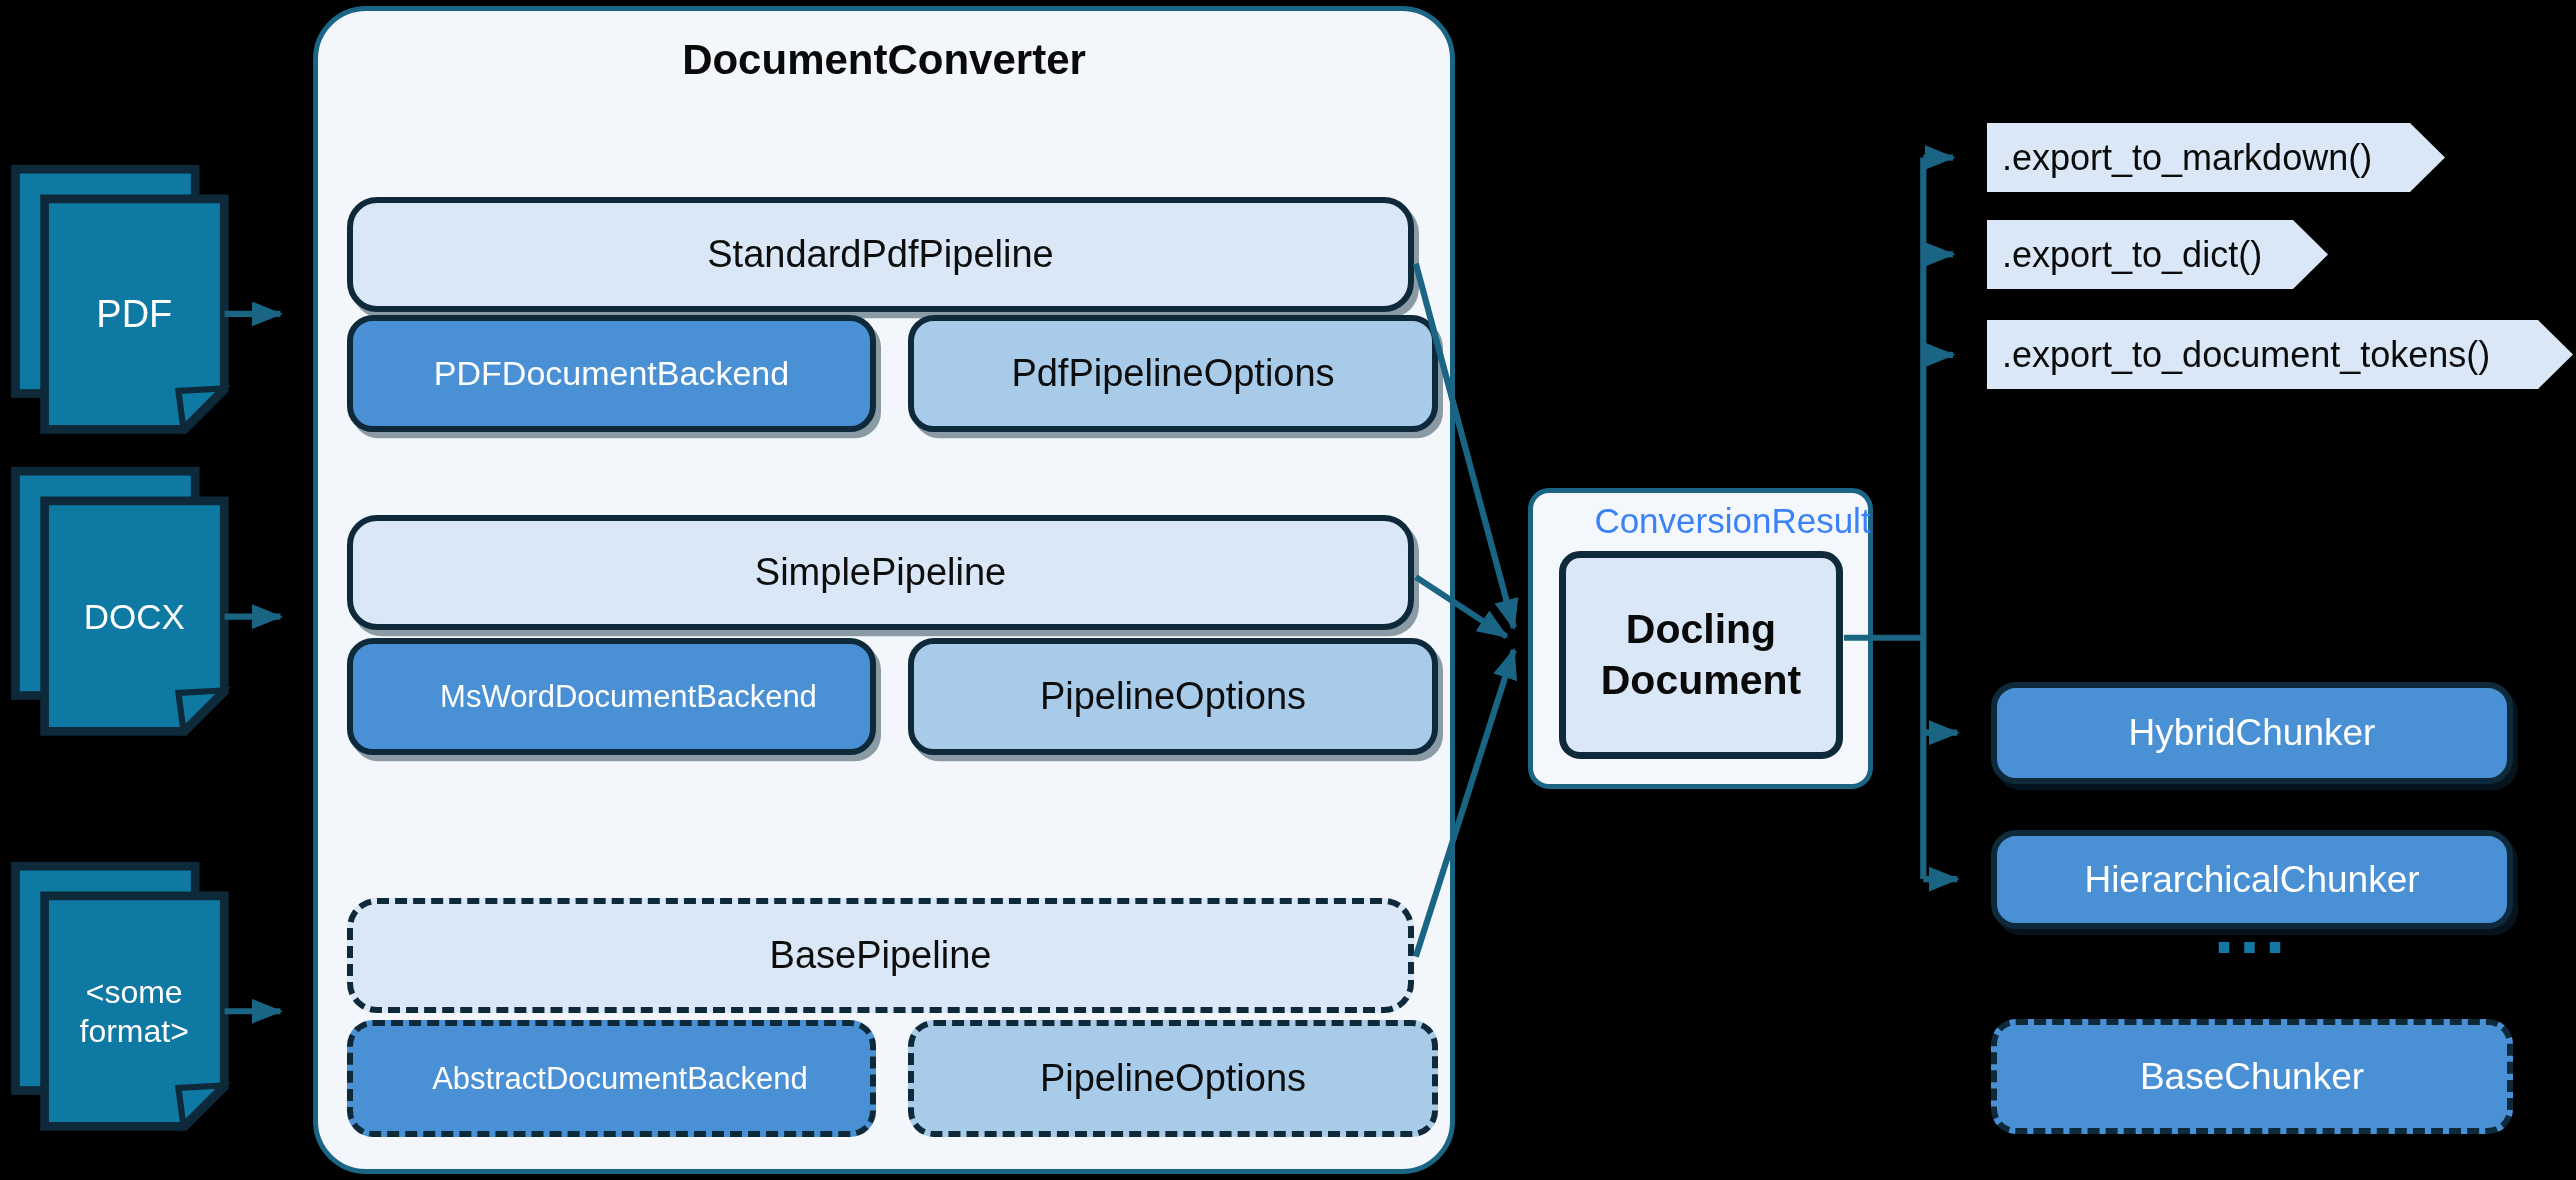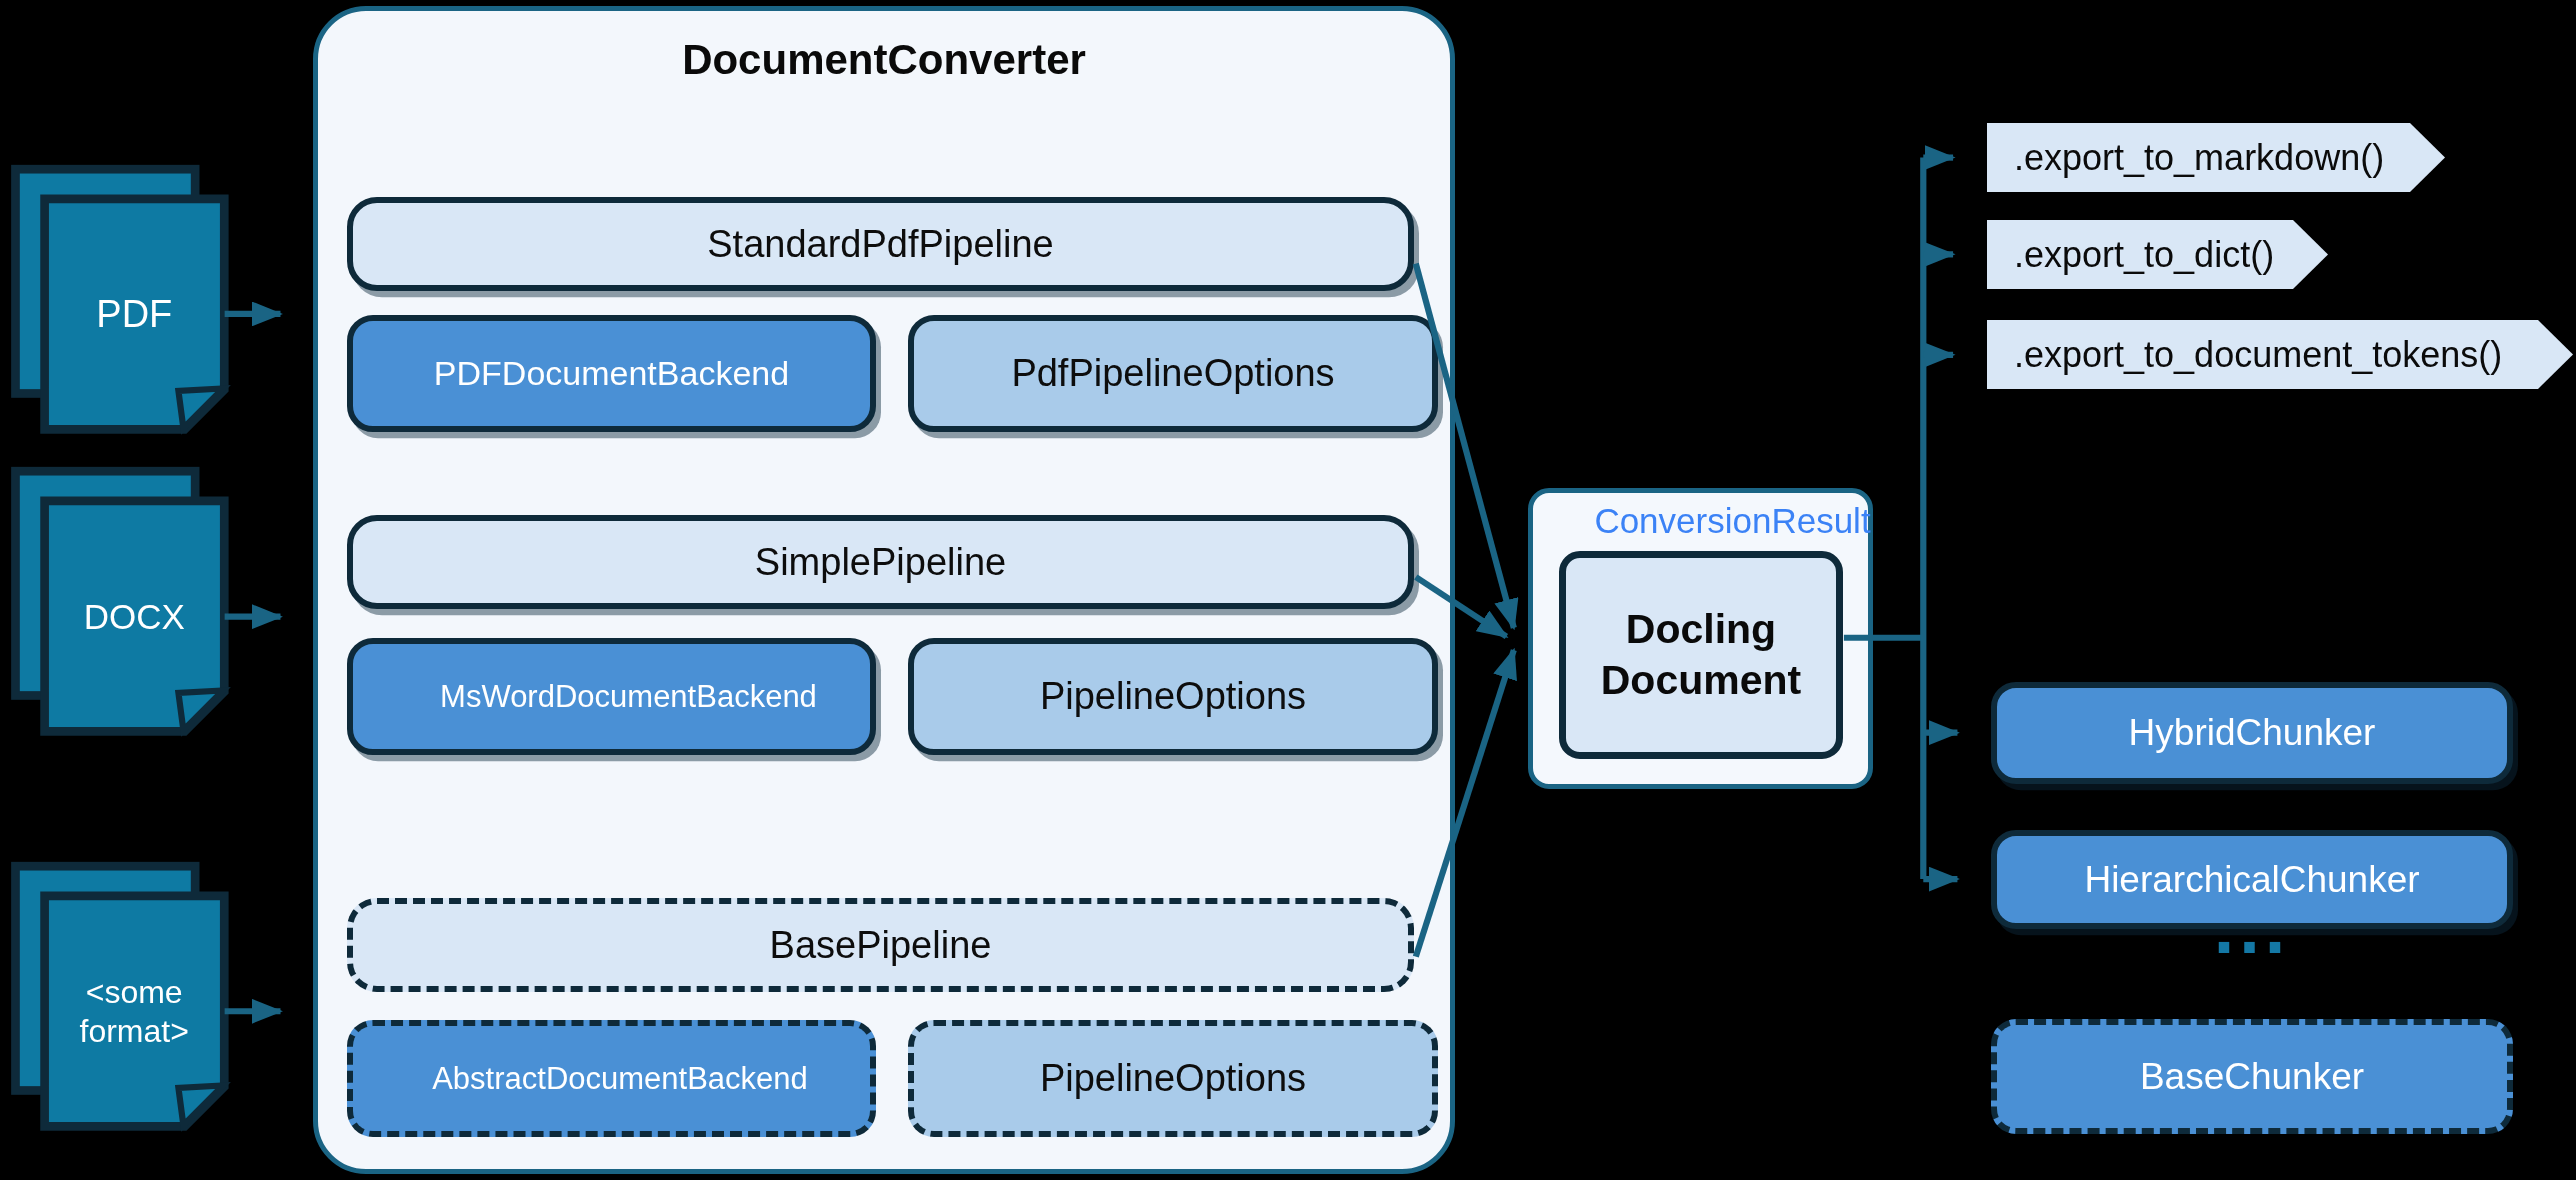--- a/index.html
+++ b/index.html
@@ -25,21 +25,21 @@
   .dots-converter{left:822px;top:758px;}
   .dots-exports{left:1965px;top:359px;}
   .dots-chunkers{left:2190px;top:928px;}
 
   
   .converter{position:absolute;left:313px;top:6.2px;width:1142px;height:1168px;
              background:#f3f7fc;border:5px solid #1a6484;border-radius:53px;box-sizing:border-box;}
   .converter-title{position:absolute;left:313px;top:36px;width:1142px;text-align:center;
                    font-size:42px;font-weight:bold;color:#0a0a0a;}
 
-  .pipe-big{position:absolute;left:347px;width:1067px;height:94px;background:#d9e7f6;
+  .pipe-big{position:absolute;left:347px;width:1067px;height:115px;background:#d9e7f6;
             border:6.8px solid #0e2a3a;border-radius:30px;box-sizing:border-box;
             display:flex;align-items:center;justify-content:center;
             font-size:38px;color:#0d0d0d;box-shadow:5px 6.2px 0 rgba(13,43,61,.45);}
   .pipe-std{top:197px;}
   .pipe-simple{top:515px;}
   .pipe-base{top:898px;border-style:dashed;box-shadow:none;}
 
   .backend{position:absolute;left:347px;width:529px;height:117px;background:#4a90d5;
            border:6.2px solid #0e2a3a;border-radius:26px;box-sizing:border-box;
            display:flex;align-items:center;justify-content:center;color:#fff;
@@ -61,21 +61,21 @@
           background:#f4f8fd;border:5px solid #1a6484;border-radius:21px;box-sizing:border-box;}
   .result-label{position:absolute;left:1528px;top:501px;width:409px;text-align:center;
                 font-size:35px;color:#3b82f6;}
   .docling{position:absolute;left:1559px;top:551px;width:284px;height:208px;
            background:#d9e7f6;border:7.4px solid #0e2a3a;border-radius:21px;box-sizing:border-box;
            display:flex;align-items:center;justify-content:center;text-align:center;
            font-size:41px;font-weight:bold;color:#0a0a0a;line-height:1.25;padding:0 18.6px;}
 
   
   .tag{position:absolute;left:1987px;height:69px;background:#d9e7f6;color:#0b0b0b;
-       font-size:36px;display:flex;align-items:center;padding-left:27px;box-sizing:border-box;
+       font-size:36px;display:flex;align-items:center;padding-left:15px;box-sizing:border-box;
        clip-path:polygon(0 0,calc(100% - 35px) 0,100% 50%,calc(100% - 35px) 100%,0 100%);}
   .tag-md{top:123px;width:458px;}
   .tag-dict{top:220px;width:341px;}
   .tag-tokens{top:320px;width:586px;}
 
   
   .chunk{position:absolute;left:1991px;width:522px;background:#4a90d5;
          border:6.2px solid #0e2a3a;border-radius:25px;box-sizing:border-box;
          display:flex;align-items:center;justify-content:center;color:#fff;font-size:37px;
          box-shadow:5px 6.2px 0 rgba(13,43,61,.45);}

